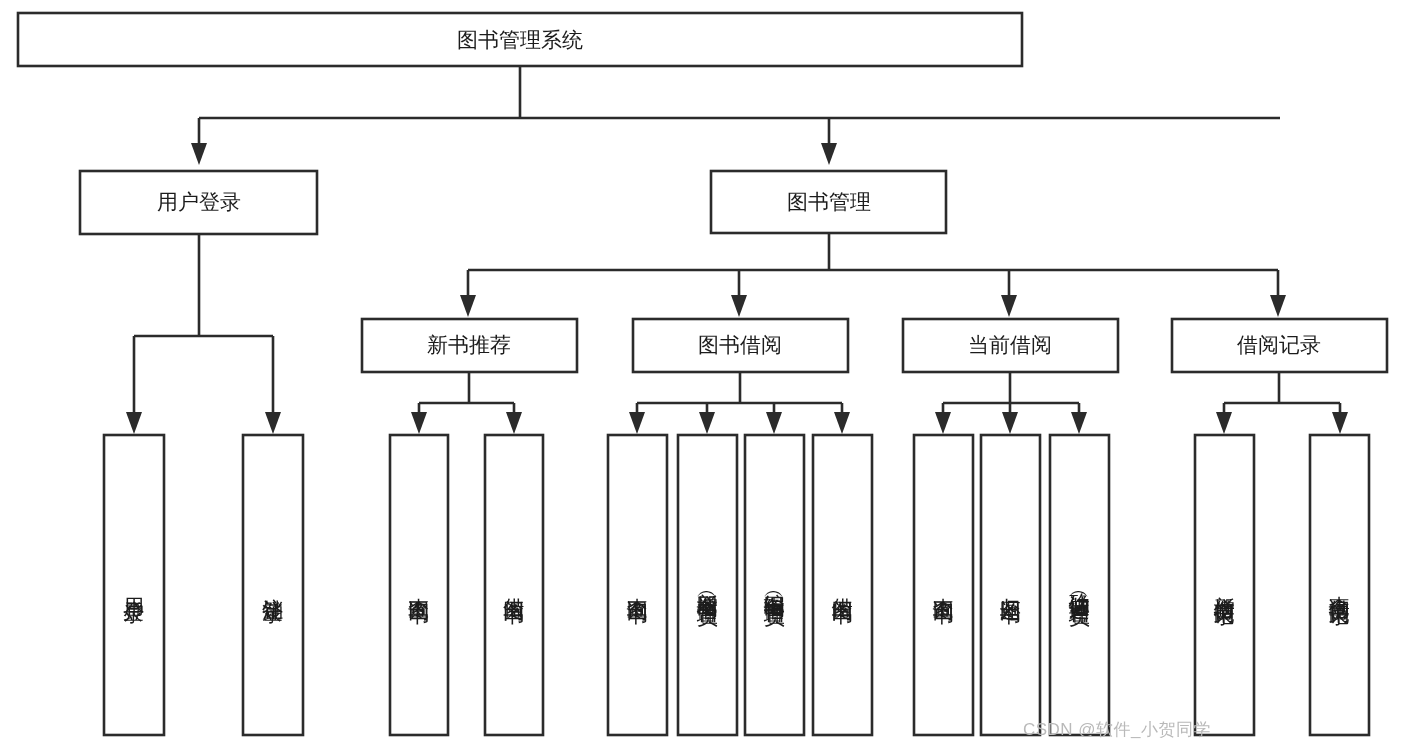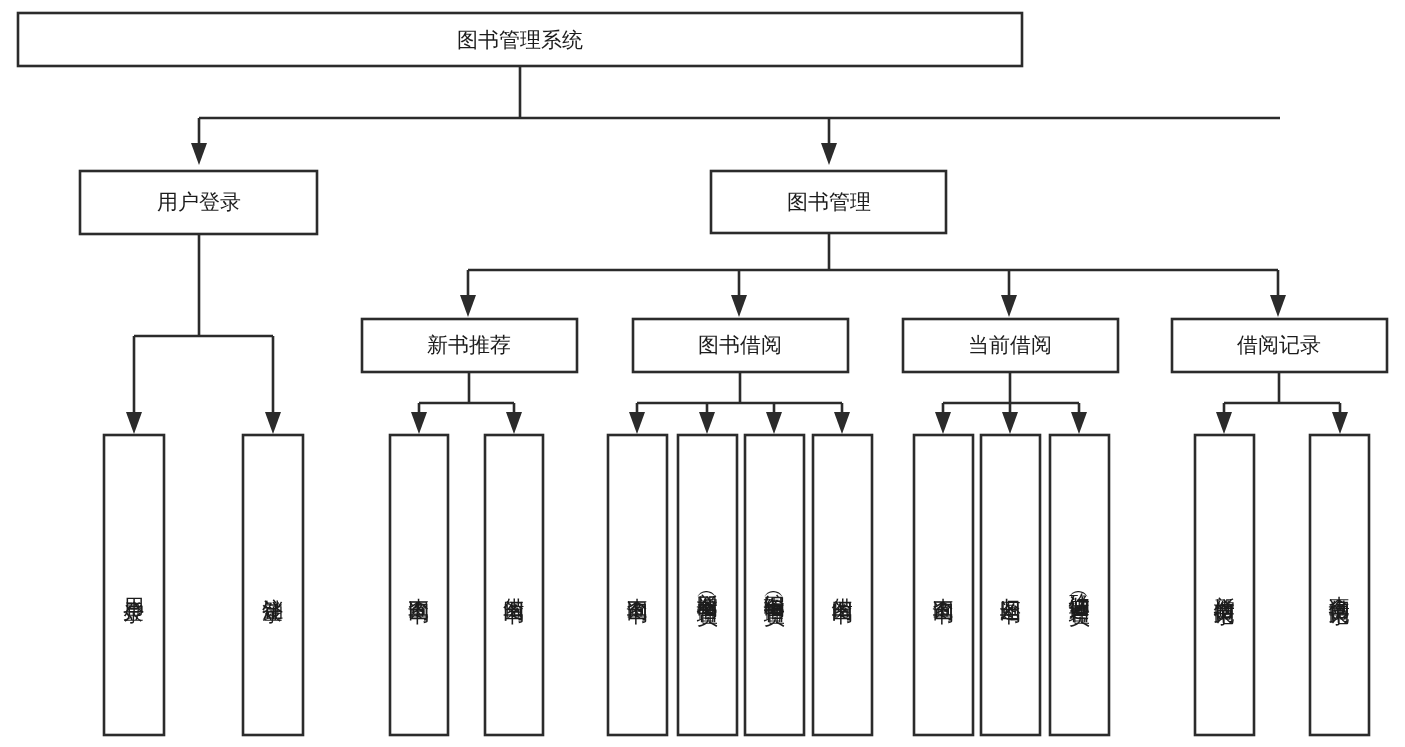--- a/index.html
+++ b/index.html
@@ -223,14 +223,15 @@
   <div class="leaf-label-v" style="left:745px; top:435px; width:59px; height:300px;">编辑图书（管理员）</div>
   <div class="leaf-label-v" style="left:813px; top:435px; width:59px; height:300px;">借阅图书</div>
 
   <div class="leaf-label-v" style="left:914px; top:435px; width:59px; height:300px;">查询图书</div>
   <div class="leaf-label-v" style="left:981px; top:435px; width:59px; height:300px;">归还图书</div>
   <div class="leaf-label-v" style="left:1050px; top:435px; width:59px; height:300px;">确认归还（管理员）</div>
 
   <div class="leaf-label-v" style="left:1195px; top:435px; width:59px; height:300px;">新增借阅记录</div>
   <div class="leaf-label-v" style="left:1310px; top:435px; width:59px; height:300px;">查询借阅记录</div>
 
+  <div id="watermark">CSDN @软件_小贺同学</div>
 
 </div>
 
 </body></html>

